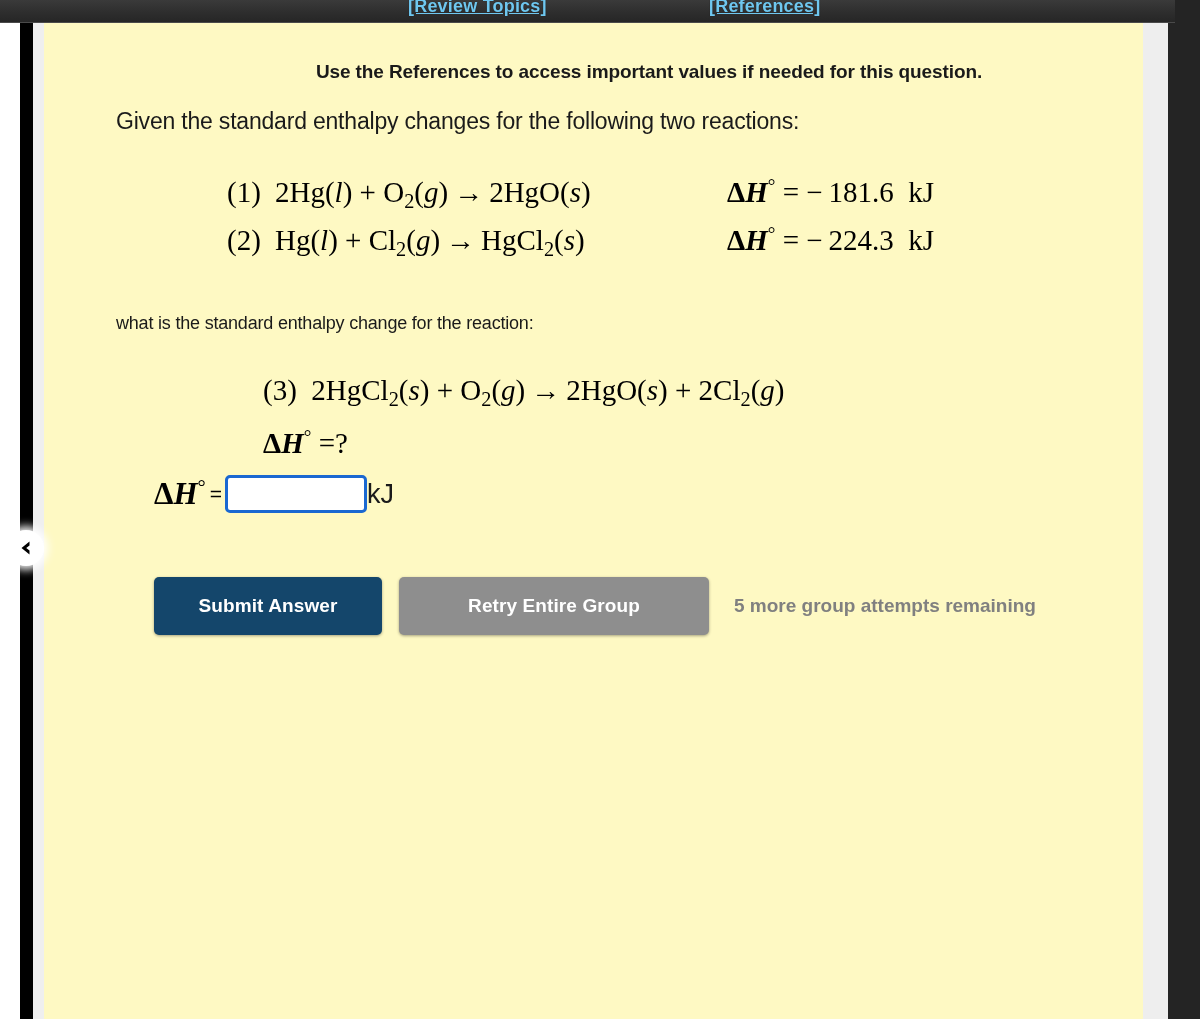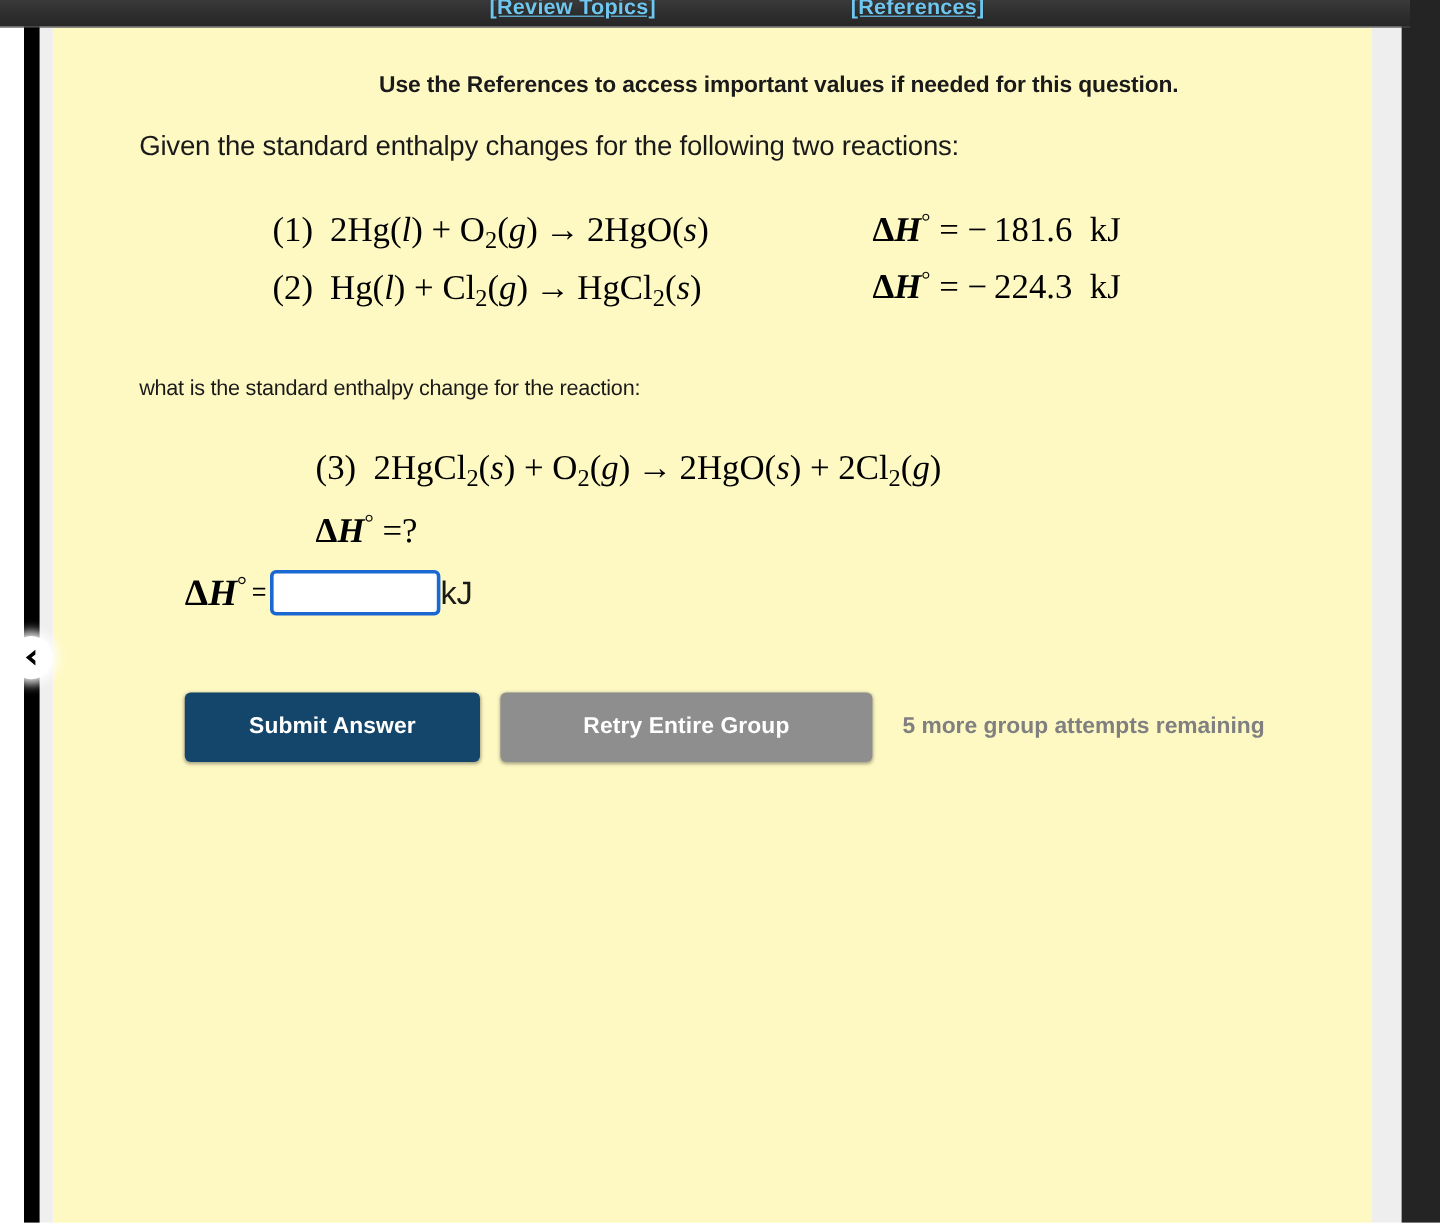--- a/index.html
+++ b/index.html
@@ -239,21 +239,21 @@
     font-family: "Liberation Sans", sans-serif;
     font-size: 19px;
     font-weight: bold;
     cursor: pointer;
     box-shadow: 0 1px 3px rgba(0,0,0,.35);
     letter-spacing: .1px;
     white-space: nowrap;
   }
   .btn-submit {
     background: #14466b;
-    width: 246px;
+    width: 228px;
     height: 58px;
   }
   .btn-retry {
     background: #8e8e8e;
     width: 310px;
     height: 58px;
     margin-left: 17px;
   }
   .attempts {
     margin-left: 25px;

